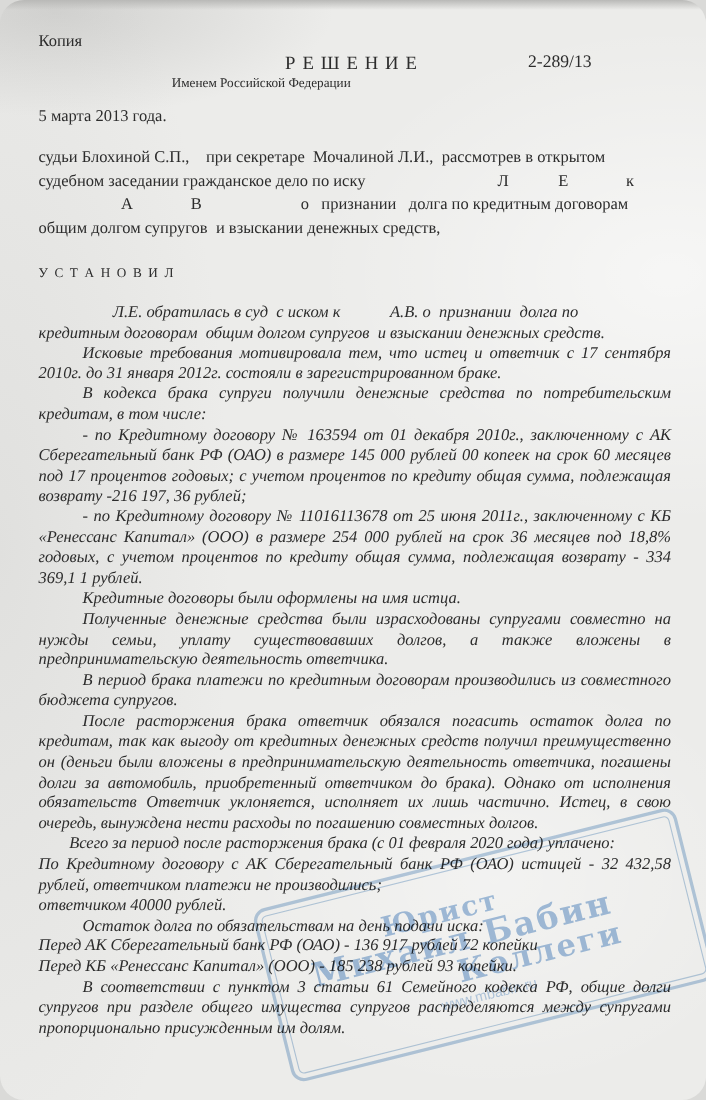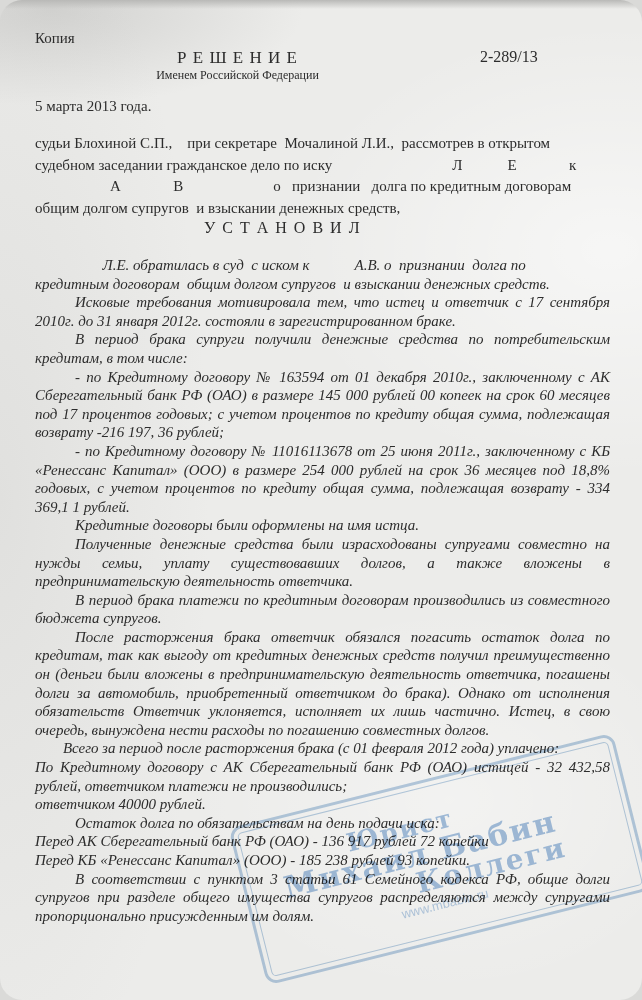--- a/index.html
+++ b/index.html
@@ -13,26 +13,26 @@
       linear-gradient(180deg,#b9b9b7 0px,rgba(185,185,183,0) 9px),
       radial-gradient(ellipse 420px 160px at 8% 1%,rgba(150,150,148,0.30),transparent 60%),
       radial-gradient(ellipse 300px 900px at 0% 50%,rgba(170,170,168,0.18),transparent 70%),
       radial-gradient(ellipse 500px 350px at 95% 25%,rgba(255,255,255,0.55),transparent 65%),
       radial-gradient(ellipse 400px 300px at 70% 80%,rgba(255,255,255,0.35),transparent 65%),
       #ececea;
     border-radius: 22px;
   }
   .copy-label{margin-bottom:1px;}
   .hdr-grid{display:grid;grid-template-columns:60px 1fr 230px;}
-  .hdr-title{text-align:center;font-size:17px;letter-spacing:1px;}
+  .hdr-title{text-align:right;font-size:17px;letter-spacing:1px;}
   .hdr-case{font-size:16px;padding-left:100px;white-space:nowrap;font-family:Liberation Serif, serif;}
   .hdr-subtitle{text-align:center;font-size:12px;}
   .date-line{margin-top:15px;}
   .intro{white-space:pre-wrap;line-height:21.5px;margin-top:18px;}
-  .heading{text-align:center;padding-right:80px;letter-spacing:1.5px;font-size:16px;margin-top:0;}
+  .heading{padding-right:80px;letter-spacing:1.5px;font-size:12px;margin-top:22px;}
   .body-block{margin-top:19px;width:575px;font-style:italic;}
   .par{text-align:justify;line-height:18.6px;}
   .pre{white-space:pre-wrap;text-align:left;}
   .indent{text-indent:40px;}
   .indent-sm{text-indent:28px;letter-spacing:-0.05px;}
   
   .stamp{
     position:absolute;left:242px;top:778px;width:396px;height:162px;
     transform:rotate(-14deg);
     opacity:0.62;mix-blend-mode:multiply;pointer-events:none;
@@ -72,28 +72,28 @@
 судебном заседании гражданское дело по иску                                Л            Е              к
                     А              В                        о   признании   долга по кредитным договорам
 общим долгом супругов  и взыскании денежных средств,</div>
 
   <div class="heading">У С Т А Н О В И Л</div>
 
   <div class="body-block">
     <div class="par pre">                  Л.Е. обратилась в суд  с иском к            А.В. о  признании  долга по
 кредитным договорам  общим долгом супругов  и взыскании денежных средств.</div>
     <div class="par indent">Исковые требования мотивировала тем, что истец и ответчик с 17 сентября 2010г. до 31 января 2012г. состояли в зарегистрированном браке.</div>
-    <div class="par indent">В период брака супруги получили денежные средства по потребительским кредитам, в том  числе:</div>
+    <div class="par indent">В кодекса брака супруги получили денежные средства по потребительским кредитам, в том  числе:</div>
     <div class="par indent">-  по Кредитному договору № 163594 от 01 декабря 2010г., заключенному с АК Сберегательный банк РФ (ОАО) в размере 145 000 рублей 00 копеек на срок 60 месяцев под 17 процентов годовых; с учетом процентов по кредиту общая сумма, подлежащая возврату -216 197, 36 рублей;</div>
     <div class="par indent">-  по Кредитному договору № 11016113678 от 25 июня 2011г., заключенному с КБ «Ренессанс Капитал» (ООО) в размере 254 000 рублей на срок 36 месяцев под 18,8% годовых, с учетом процентов по кредиту общая сумма, подлежащая возврату - 334 369,1 1 рублей.</div>
     <div class="par indent">Кредитные договоры были оформлены на имя истца.</div>
     <div class="par indent">Полученные денежные средства были израсходованы супругами совместно на нужды семьи, уплату существовавших долгов, а также вложены в предпринимательскую деятельность ответчика.</div>
     <div class="par indent">В период брака платежи по кредитным договорам производились из совместного бюджета супругов.</div>
     <div class="par indent">После расторжения брака ответчик обязался погасить остаток долга по кредитам, так как выгоду от кредитных денежных средств получил преимущественно он (деньги были вложены в  предпринимательскую деятельность ответчика, погашены долги за автомобиль, приобретенный ответчиком до брака). Однако от исполнения обязательств Ответчик уклоняется, исполняет их лишь частично. Истец, в свою очередь, вынуждена нести расходы по погашению совместных долгов.</div>
-    <div class="par indent-sm">Всего за период после расторжения брака (с 01 февраля 2012 года) уплачено:</div>
+    <div class="par indent-sm">Всего за период после расторжения брака (с 01 февраля 2020 года) уплачено:</div>
     <div class="par">По Кредитному договору с АК Сберегательный банк РФ (ОАО) истицей - 32 432,58 рублей, ответчиком платежи не производились;</div>
     <div class="par">ответчиком 40000 рублей.</div>
     <div class="par indent">Остаток долга по обязательствам на день подачи иска:</div>
     <div class="par">Перед АК Сберегательный банк РФ (ОАО) - 136 917 рублей 72 копейки</div>
     <div class="par">Перед КБ «Ренессанс Капитал» (ООО) - 185 238 рублей 93 копейки.</div>
     <div class="par indent">В соответствии с пунктом 3 статьи 61 Семейного кодекса РФ, общие долги супругов при разделе общего имущества супругов распределяются между супругами пропорционально присужденным им долям.</div>
   </div>
 
   <div class="stamp">
     <div class="stamp-frame">

